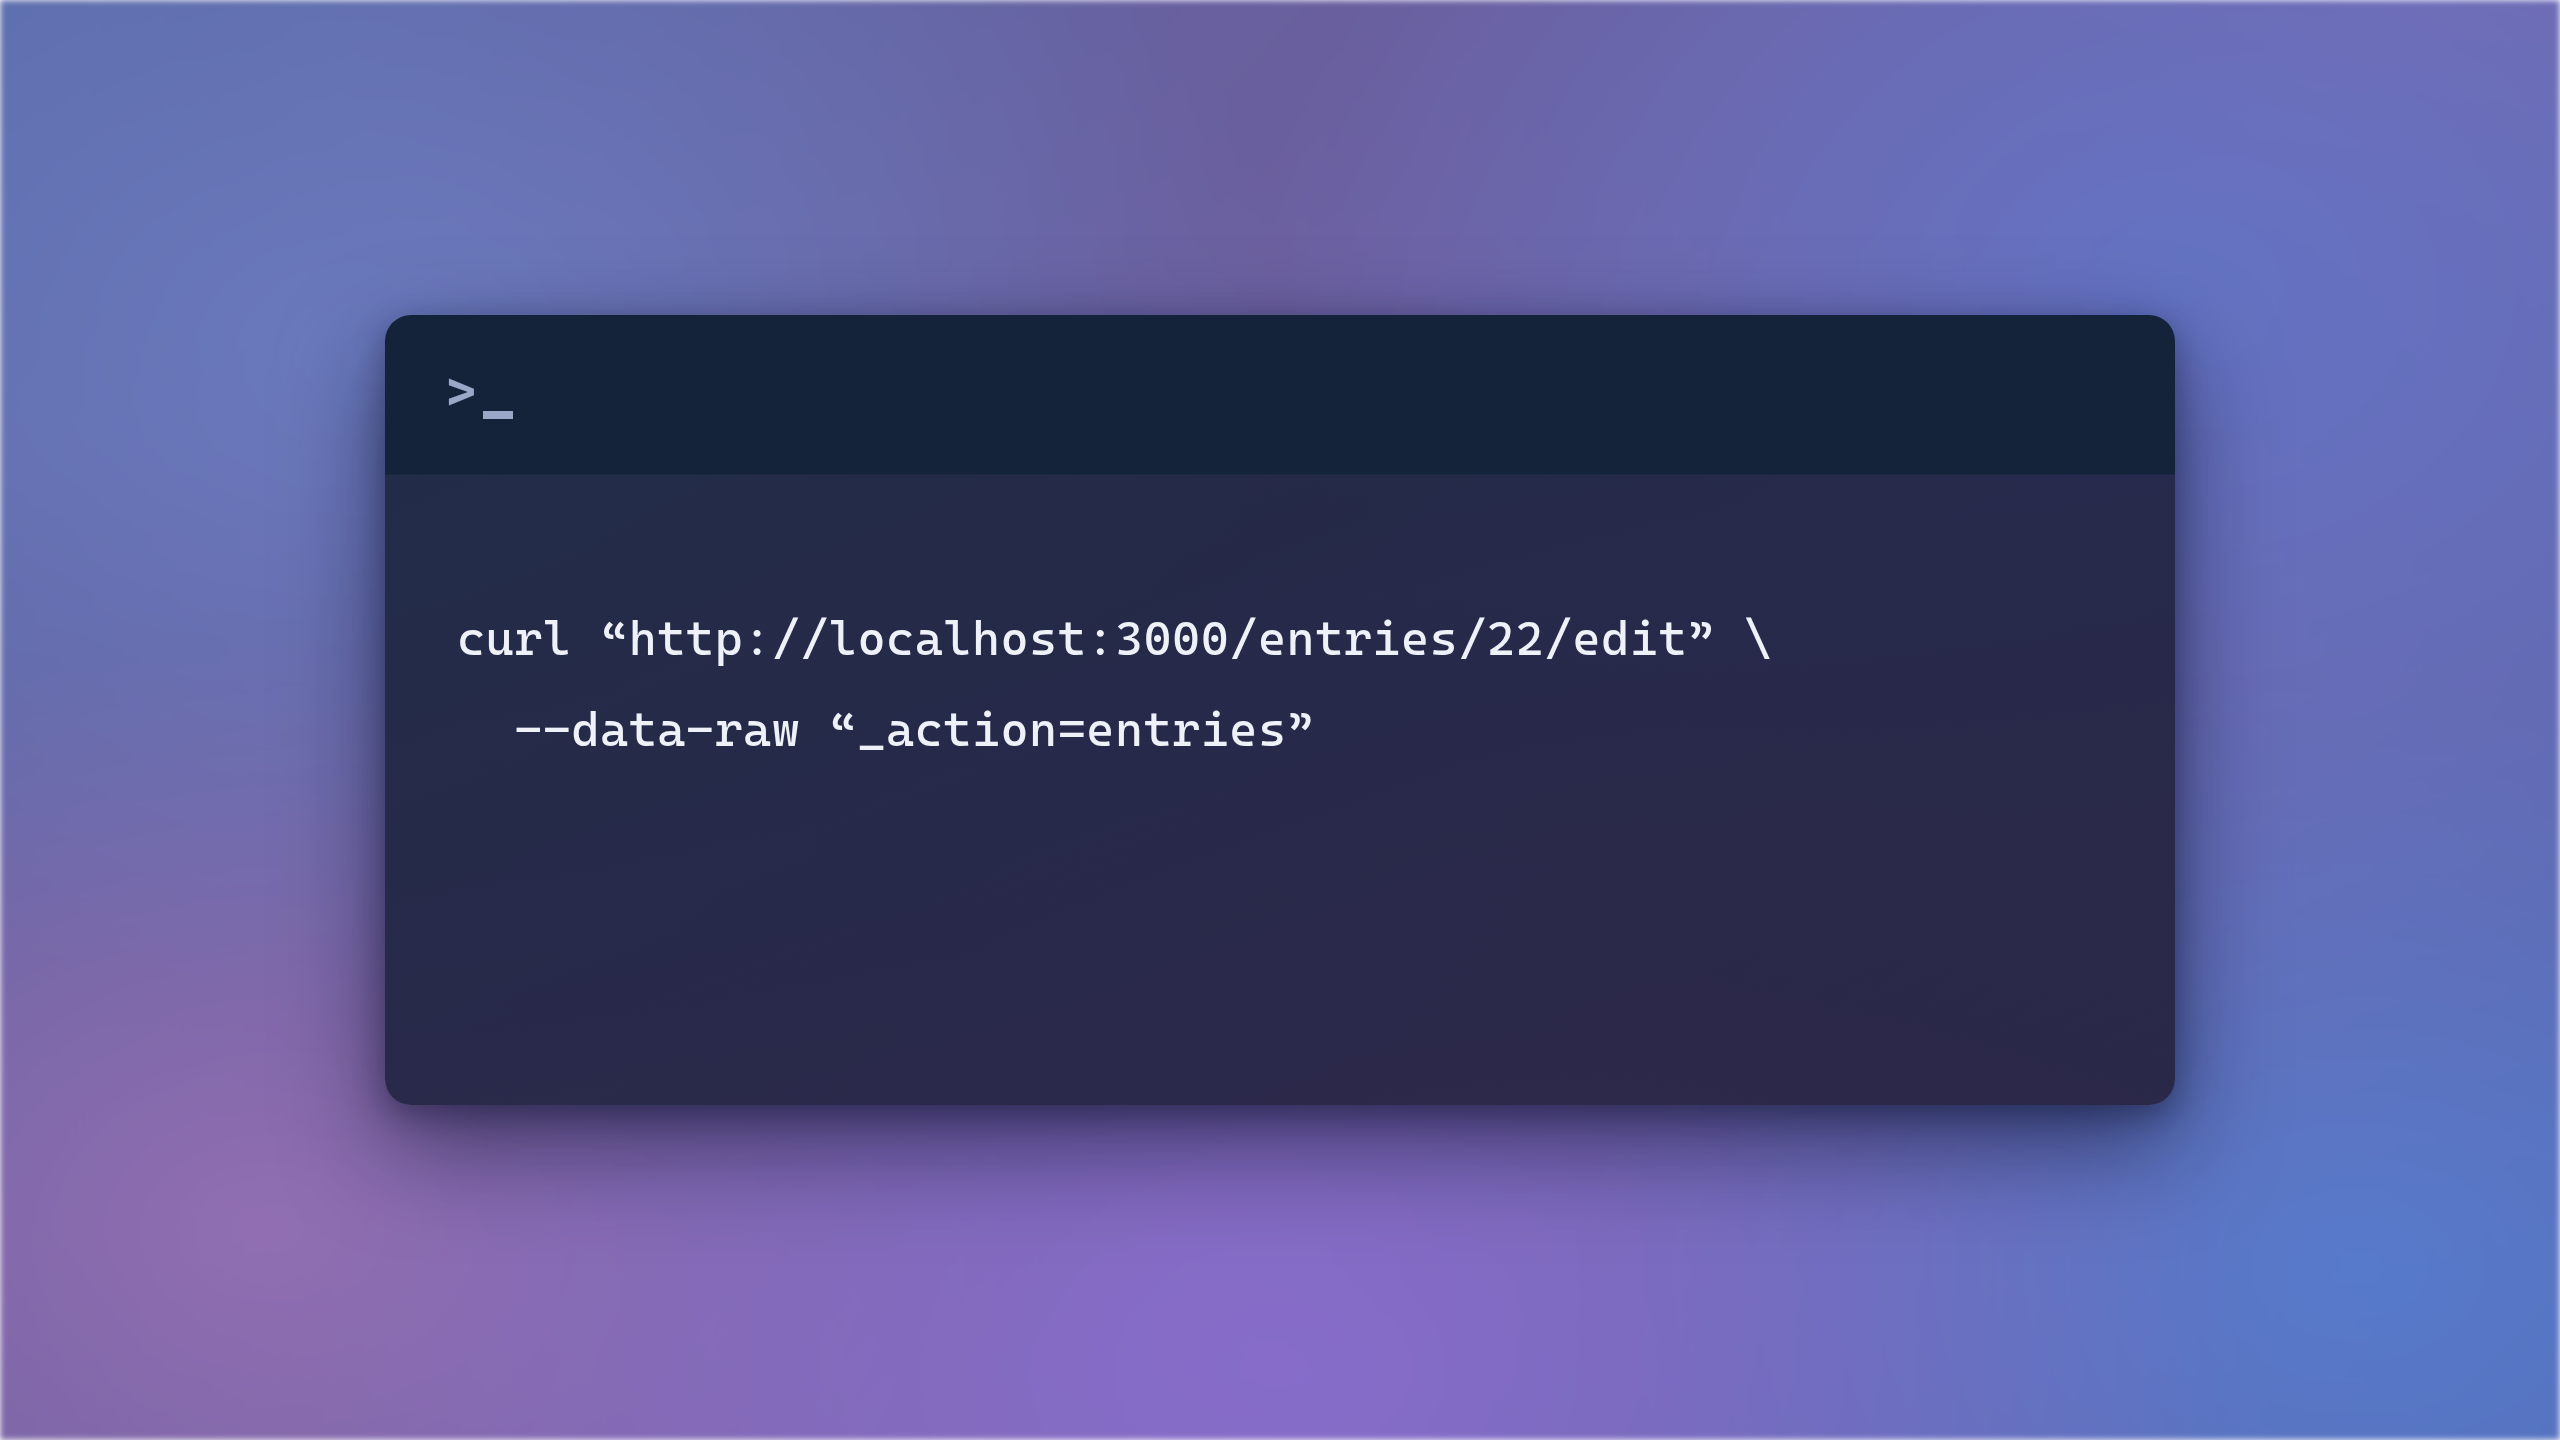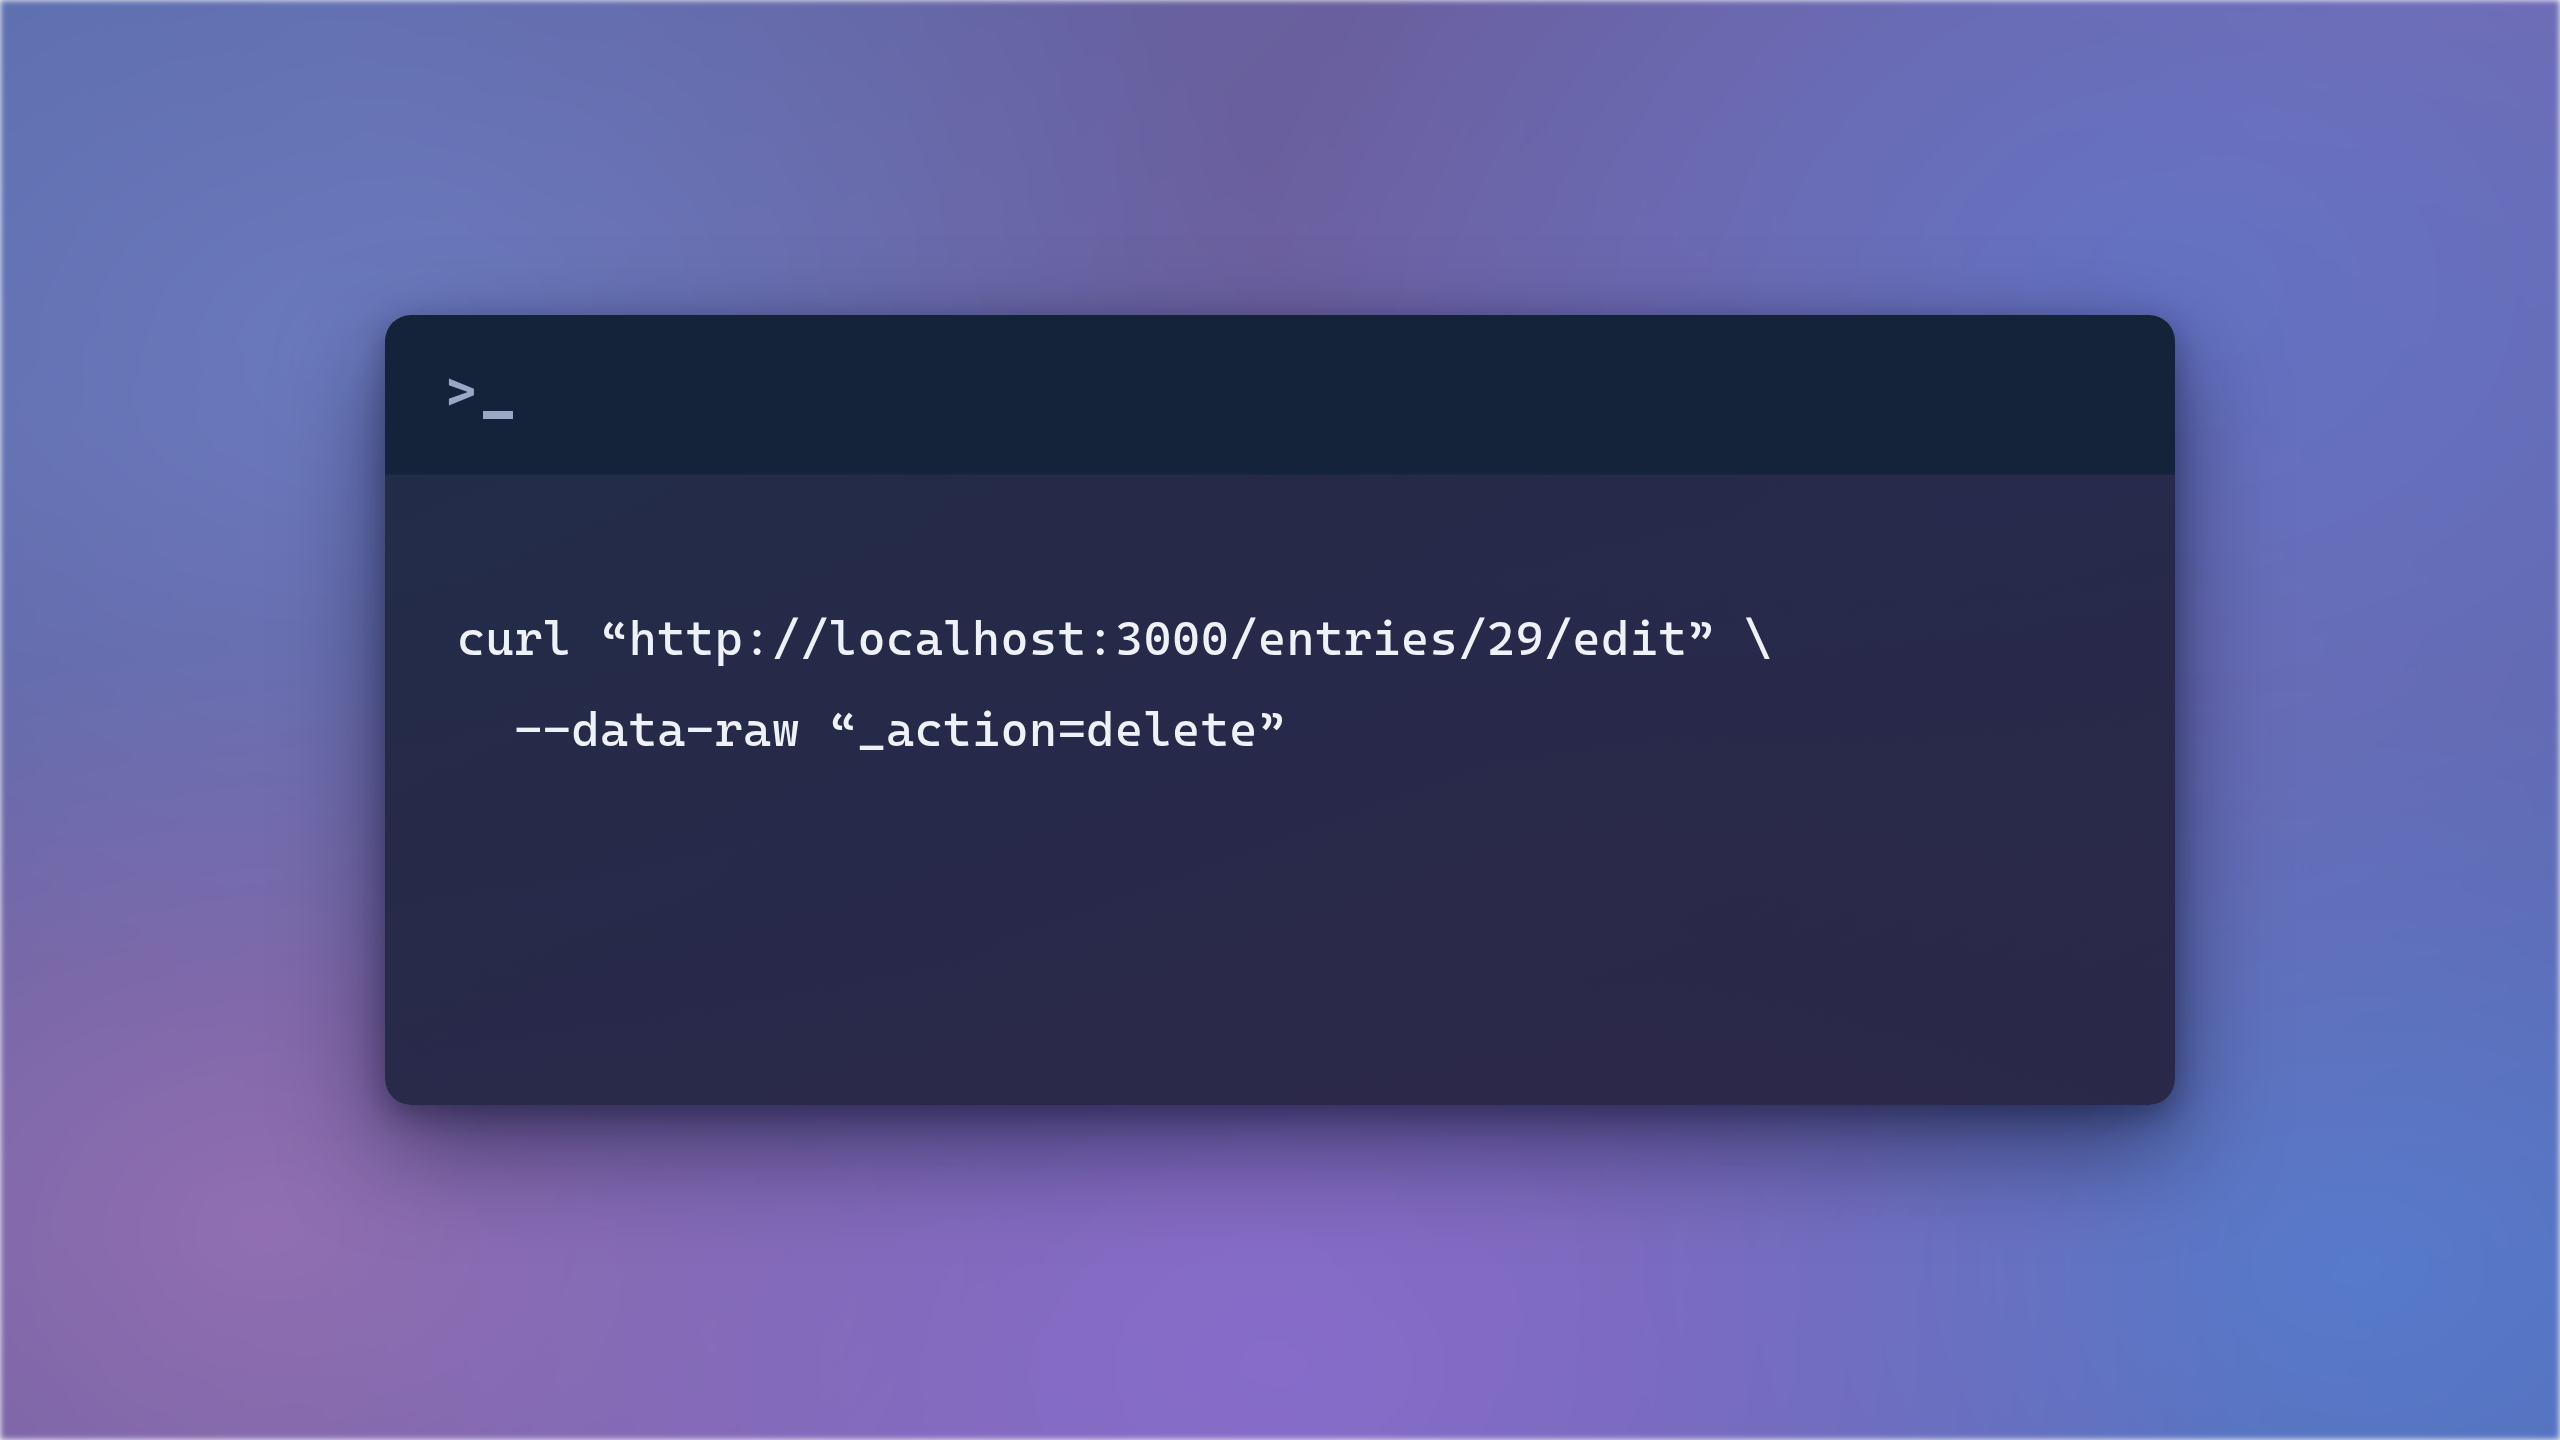--- a/index.html
+++ b/index.html
@@ -119,19 +119,19 @@
   <div class="terminal-window">
 
     <div class="terminal-titlebar">
       <div class="prompt-icon">
         <span class="caret">&gt;</span>
           <span class="underscore"></span>
       </div>
     </div>
 
     <div class="terminal-body">
-      <div class="command-block"><span>curl “http://localhost:3000/entries/29/edit” \</span>
-<span>  --data-raw “_action=delete”</span></div>
+      <div class="command-block"><span>curl “http://localhost:3000/entries/22/edit” \</span>
+<span>  --data-raw “_action=entries”</span></div>
 
     </div>
 
   </div>
 </div>
 
 </body></html>

